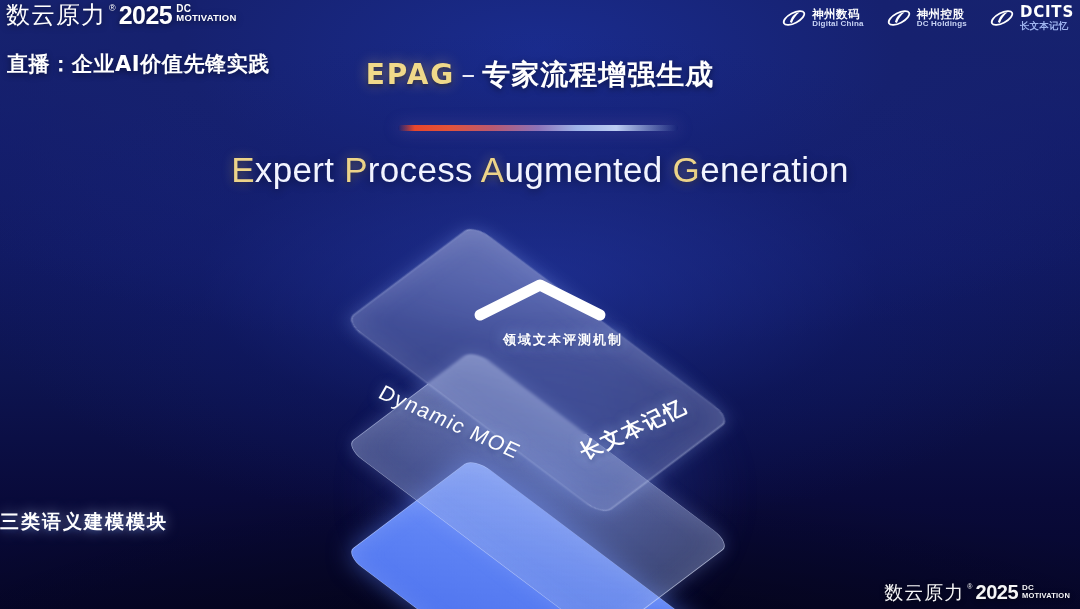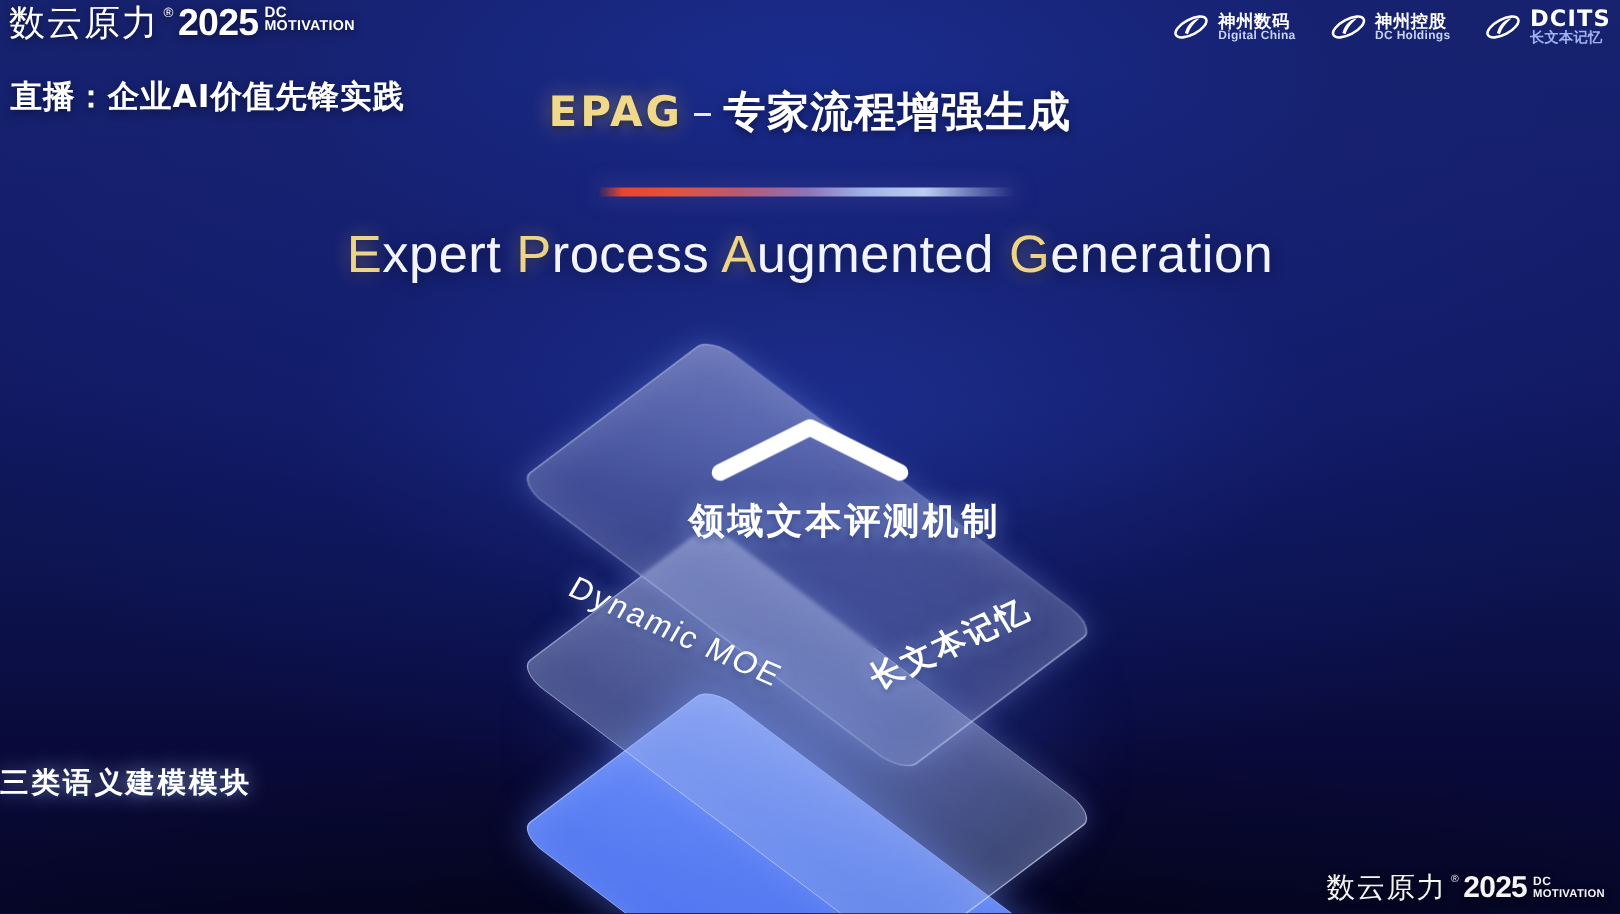--- a/index.html
+++ b/index.html
@@ -171,21 +171,21 @@
     position:absolute; left:472px; top:62px; width:136px; height:46px; z-index:8;
   }
   
   .plate-label{
     position:absolute; z-index:9; white-space:nowrap;
     font-family:"DejaVu Sans","Liberation Sans",sans-serif;
     font-weight:bold; color:#ffffff;
   }
   .label-top{
     left:0; top:116px; width:1080px; text-align:center;
-    font-size:24px; letter-spacing:2px;
+    font-size:13px; letter-spacing:2px;
     text-shadow:0 0 14px rgba(160,190,255,.65), 0 2px 5px rgba(10,20,70,.55);
     padding-left:46px;
   }
   .label-bot{
     left:0; top:294px; width:900px; text-align:left;
     font-size:19px; letter-spacing:2px;
     text-shadow:0 0 14px rgba(200,220,255,.6), 0 2px 5px rgba(20,40,120,.5);
   }
   .label-moe{
     left:374px; top:195px;

